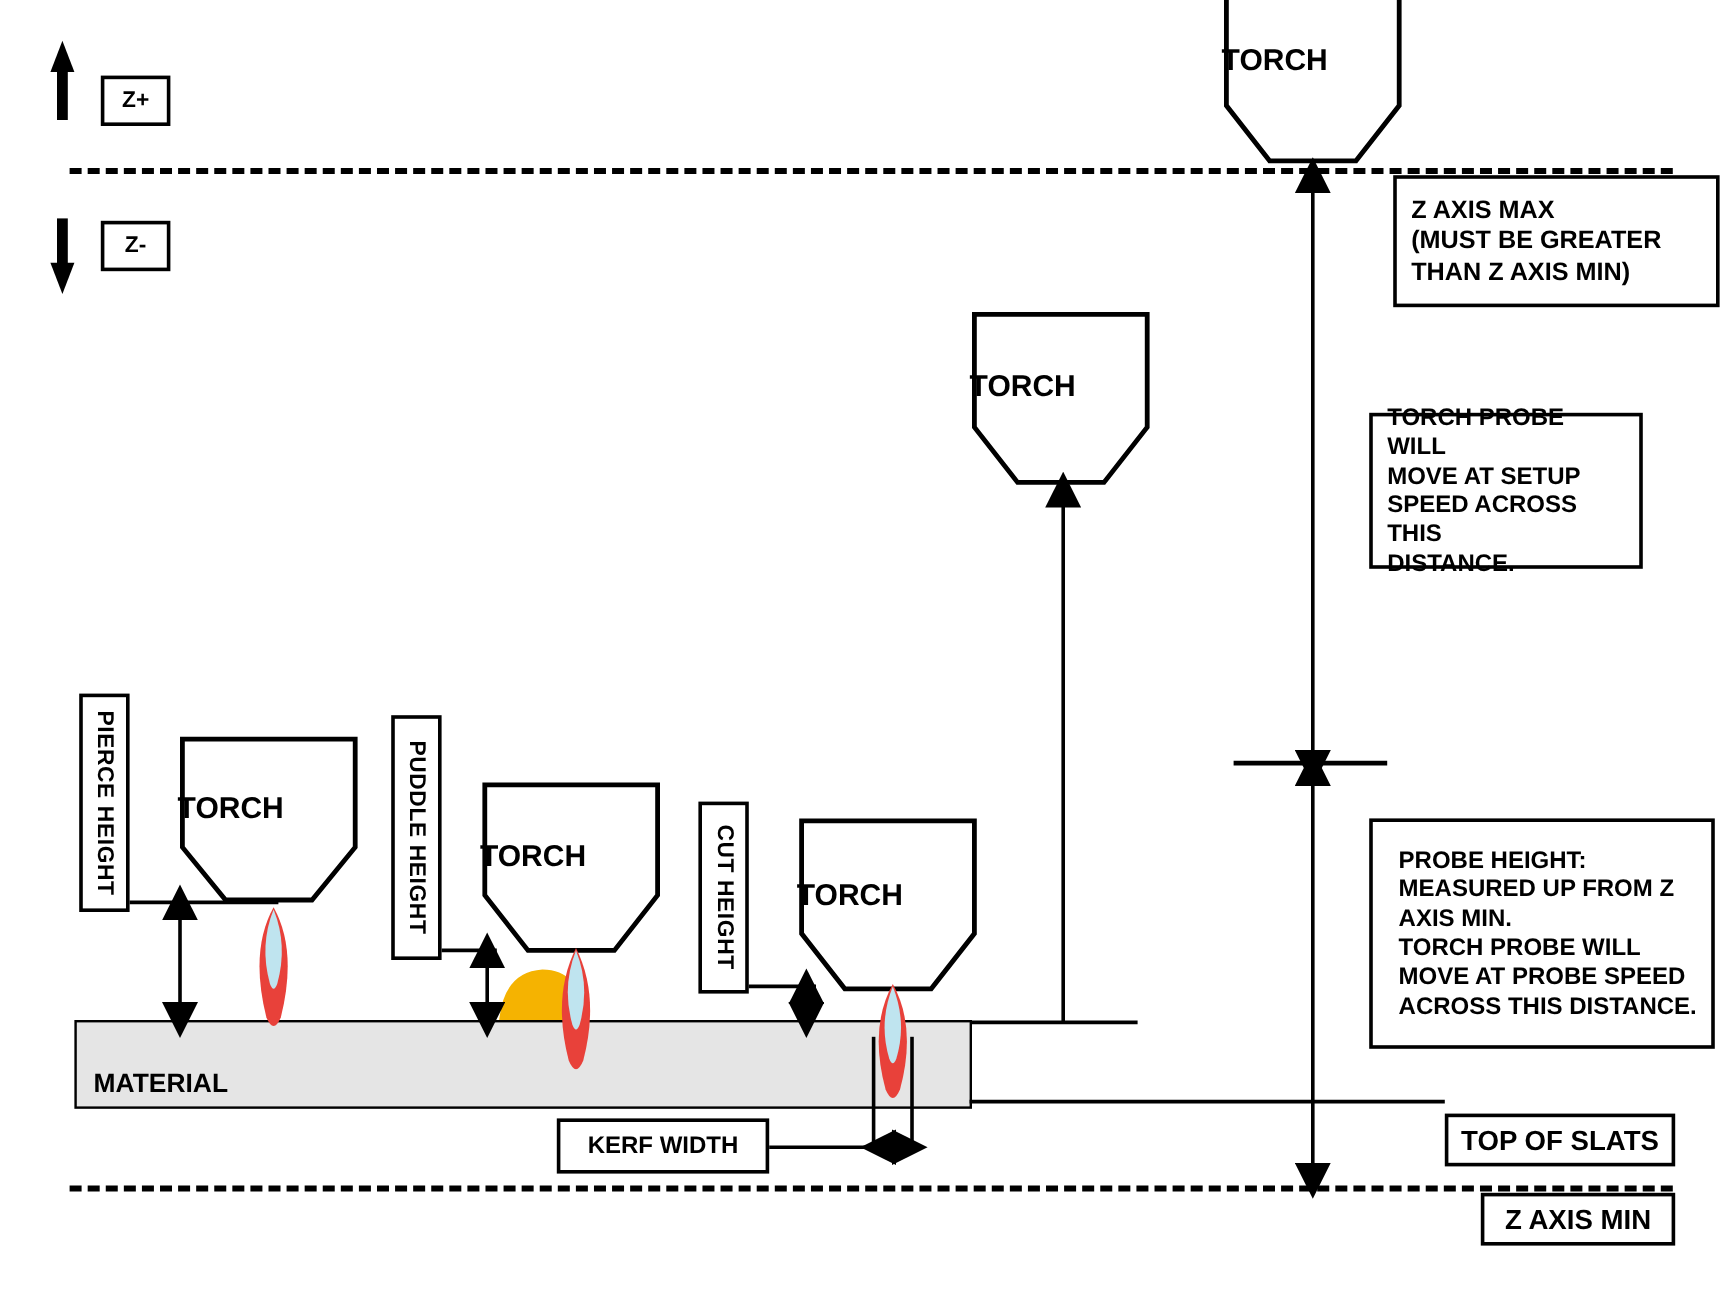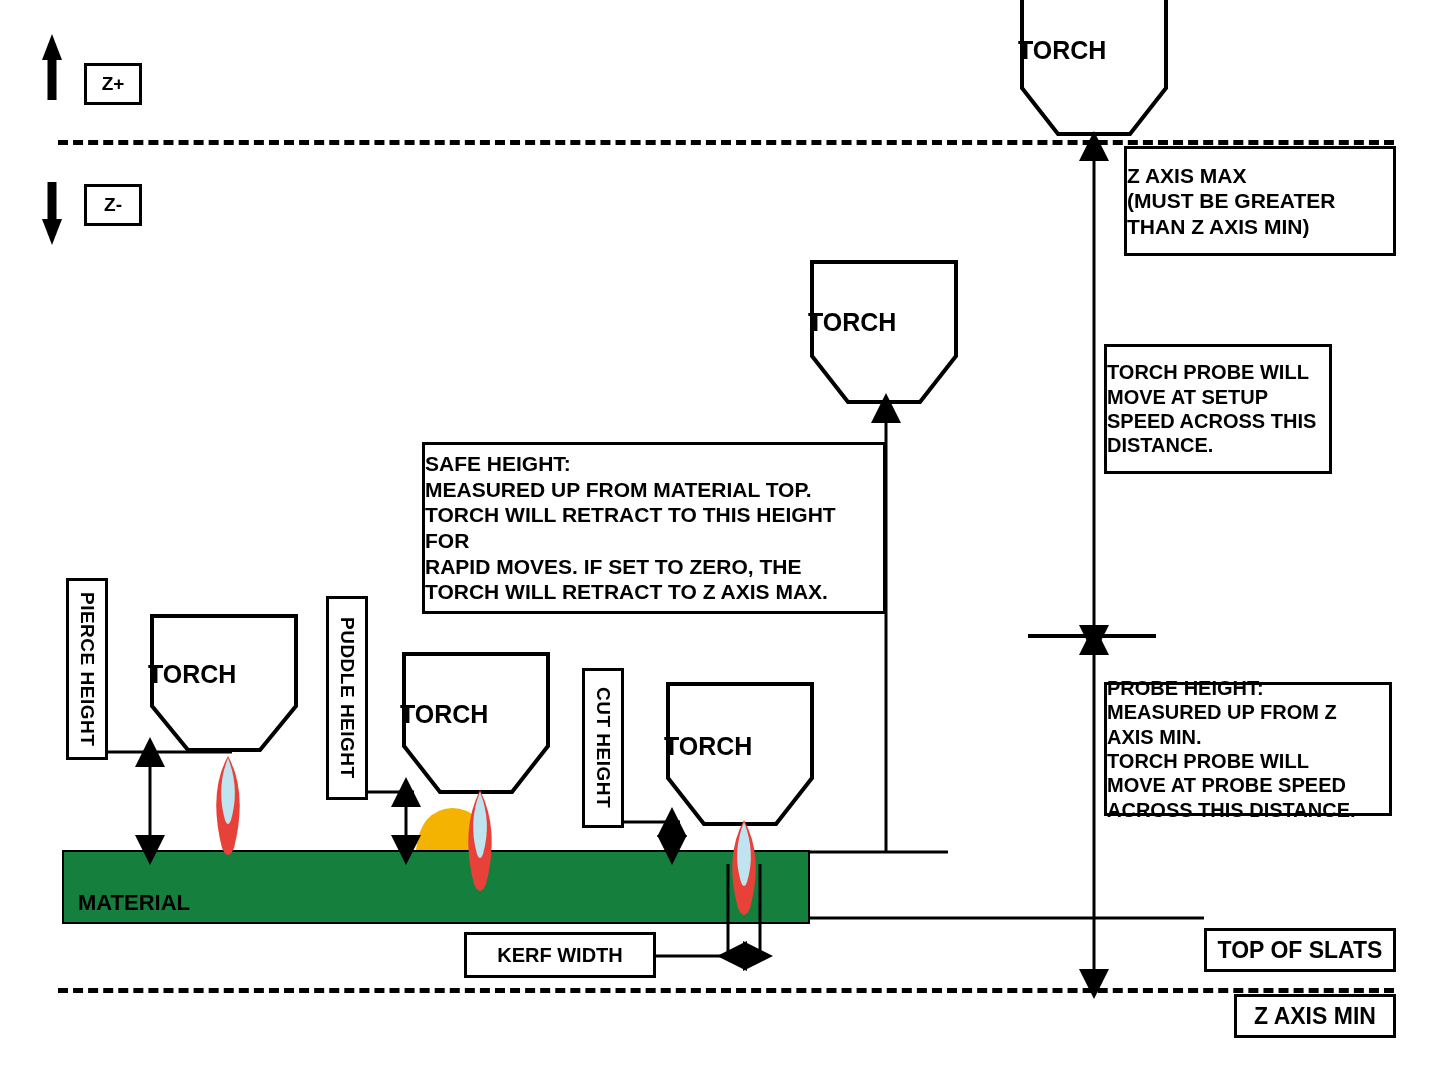--- a/index.html
+++ b/index.html
@@ -26,21 +26,22 @@
     color: #000000;
     line-height: 1.22;
   }
   .box.center {
     display: flex;
     align-items: center;
     justify-content: center;
     text-align: center;
   }
   .box.padded {
-    padding: 8px 0;
+    padding: 8px 12px;
+    margin-left: 37px;
   }
 
   
   .vbox {
     position: absolute;
     border: 3px solid #000000;
     background: #ffffff;
     box-sizing: border-box;
     display: flex;
     align-items: center;
@@ -65,21 +66,21 @@
     width: 100%;
     text-align: left;
     font-weight: bold;
     color: #000;
     pointer-events: none;
   }
 
   
   .material {
     position: absolute;
-    background: #15803d;
+    background: #e5e5e5;
     border: 2px solid #000;
     box-sizing: border-box;
   }
   .material .mlabel {
     position: absolute;
     left: 14px;
     bottom: 6px;
     font-weight: bold;
     font-size: 22px;
     color: #000;
@@ -135,21 +136,21 @@
 THAN Z AXIS MIN)</span>
   </div>
 
   <div class="box padded" style="left:1104px; top:344px; width:228px; height:130px; font-size:20px; white-space:pre-line; display:flex; align-items:center;">
     <span>TORCH PROBE WILL
 MOVE AT SETUP
 SPEED ACROSS THIS
 DISTANCE.</span>
   </div>
 
-  <div class="box padded" style="left:1104px; top:682px; width:288px; height:134px; font-size:20px; white-space:pre-line; display:flex; align-items:center;">
+  <div class="box padded" style="left:1104px; top:682px; width:288px; height:192px; font-size:20px; white-space:pre-line; display:flex; align-items:center;justify-content:flex-end;">
     <span>PROBE HEIGHT:
 MEASURED UP FROM Z
 AXIS MIN.
 TORCH PROBE WILL
 MOVE AT PROBE SPEED
 ACROSS THIS DISTANCE.</span>
   </div>
 
   <div class="box center" style="left:1234px; top:994px; width:162px; height:44px; font-size:23px;">
     <span>Z AXIS MIN</span>
@@ -159,27 +160,20 @@
     <span>TOP OF SLATS</span>
   </div>
 
   <div class="torch" style="left:808px; top:258px; width:152px; height:148px;">
     <svg width="152" height="148" viewBox="0 0 152 148">
       <path d="M4 4 L148 4 L148 98 L112 144 L40 144 L4 98 Z" fill="#ffffff" stroke="#000000" stroke-width="4"></path>
     </svg>
     <div class="tlabel" style="top:50px; font-size:25px;">TORCH</div>
   </div>
 
-  <div class="box padded" style="left:422px; top:442px; width:464px; height:172px; font-size:21px; white-space:pre-line; display:flex; align-items:center;">
-    <span>SAFE HEIGHT:
-MEASURED UP FROM MATERIAL TOP.
-TORCH WILL RETRACT TO THIS HEIGHT FOR
-RAPID MOVES.  IF SET TO ZERO, THE
-TORCH WILL RETRACT TO Z AXIS MAX.</span>
-  </div>
 
   <div class="vbox" style="left:66px; top:578px; width:42px; height:182px;">
     <span>PIERCE HEIGHT</span>
   </div>
 
   <div class="vbox" style="left:326px; top:596px; width:42px; height:204px;">
     <span>PUDDLE HEIGHT</span>
   </div>
 
   <div class="vbox" style="left:582px; top:668px; width:42px; height:160px;">
@@ -264,17 +258,17 @@
     <line x1="760" y1="864" x2="760" y2="960" stroke="#000" stroke-width="3"></line>
 
     <line x1="626" y1="956" x2="742" y2="956" stroke="#000" stroke-width="3"></line>
     <line x1="732" y1="956" x2="758" y2="956" stroke="#000" stroke-width="3" marker-start="url(#ahr)" marker-end="url(#ah)"></line>
 
     <line x1="808" y1="918" x2="1204" y2="918" stroke="#000" stroke-width="3"></line>
 
     <line x1="884" y1="452" x2="1104" y2="452" stroke="#000" stroke-width="3" opacity="0"></line>
   </svg>
 
-  <div class="box center" style="left:464px; top:932px; width:192px; height:46px; font-size:20px;">
+  <div class="box center" style="left:464px; top:932px; width:177px; height:46px; font-size:20px;">
     <span>KERF WIDTH</span>
   </div>
 
 </div>
 
 </body></html>

